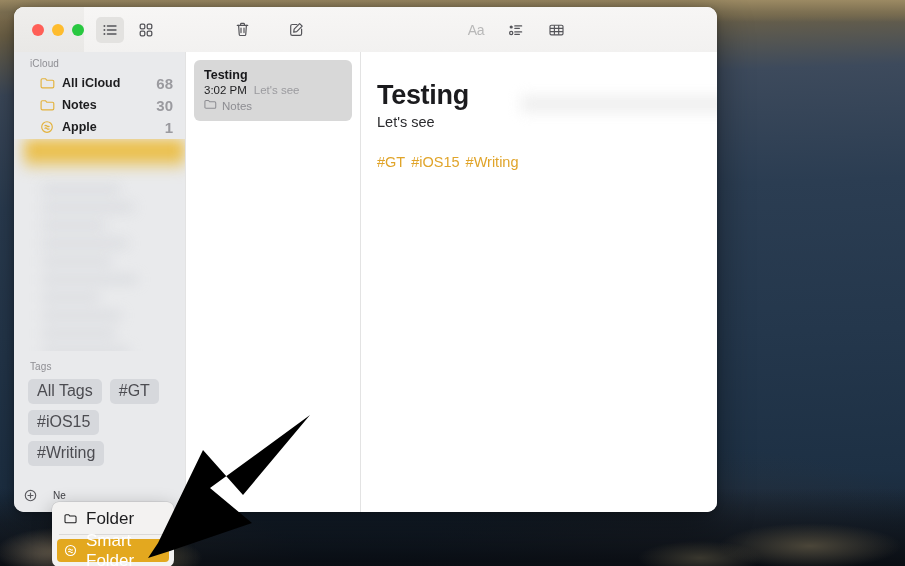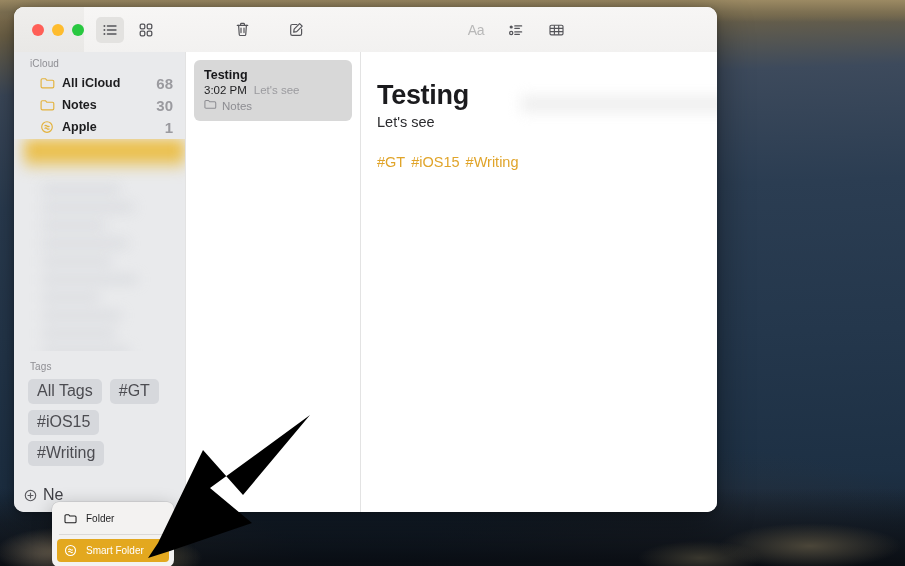--- a/index.html
+++ b/index.html
@@ -202,22 +202,22 @@
     margin-top: auto;
     height: 34px;
     display: flex;
     align-items: center;
     padding-left: 10px;
     position: relative;
   }
   #new-folder-button {
     display: flex;
     align-items: center;
-    gap: 6px;
-    font-size: 16px;
+    gap: 16px;
+    font-size: 10px;
     color: #3f3f44;
     cursor: default;
   }
   #new-folder-button .plus-ico { color: #5b5b60; display: flex; }
 
   
   #note-list {
     width: 174px;
     min-width: 174px;
     background: #ffffff;
@@ -304,21 +304,21 @@
     padding: 5px 5px 5px;
     z-index: 30;
   }
   .menu-item {
     display: flex;
     align-items: center;
     gap: 7px;
     height: 23px;
     padding: 0 7px;
     border-radius: 4px;
-    font-size: 10px;
+    font-size: 17px;
     color: #1d1d1f;
     cursor: default;
   }
   .menu-item.selected {
     background: #e3a81f;
     color: #ffffff;
   }
   .menu-item .mi-ico { display: flex; width: 15px; flex-shrink: 0; }
   .menu-sep {
     height: 1px;

